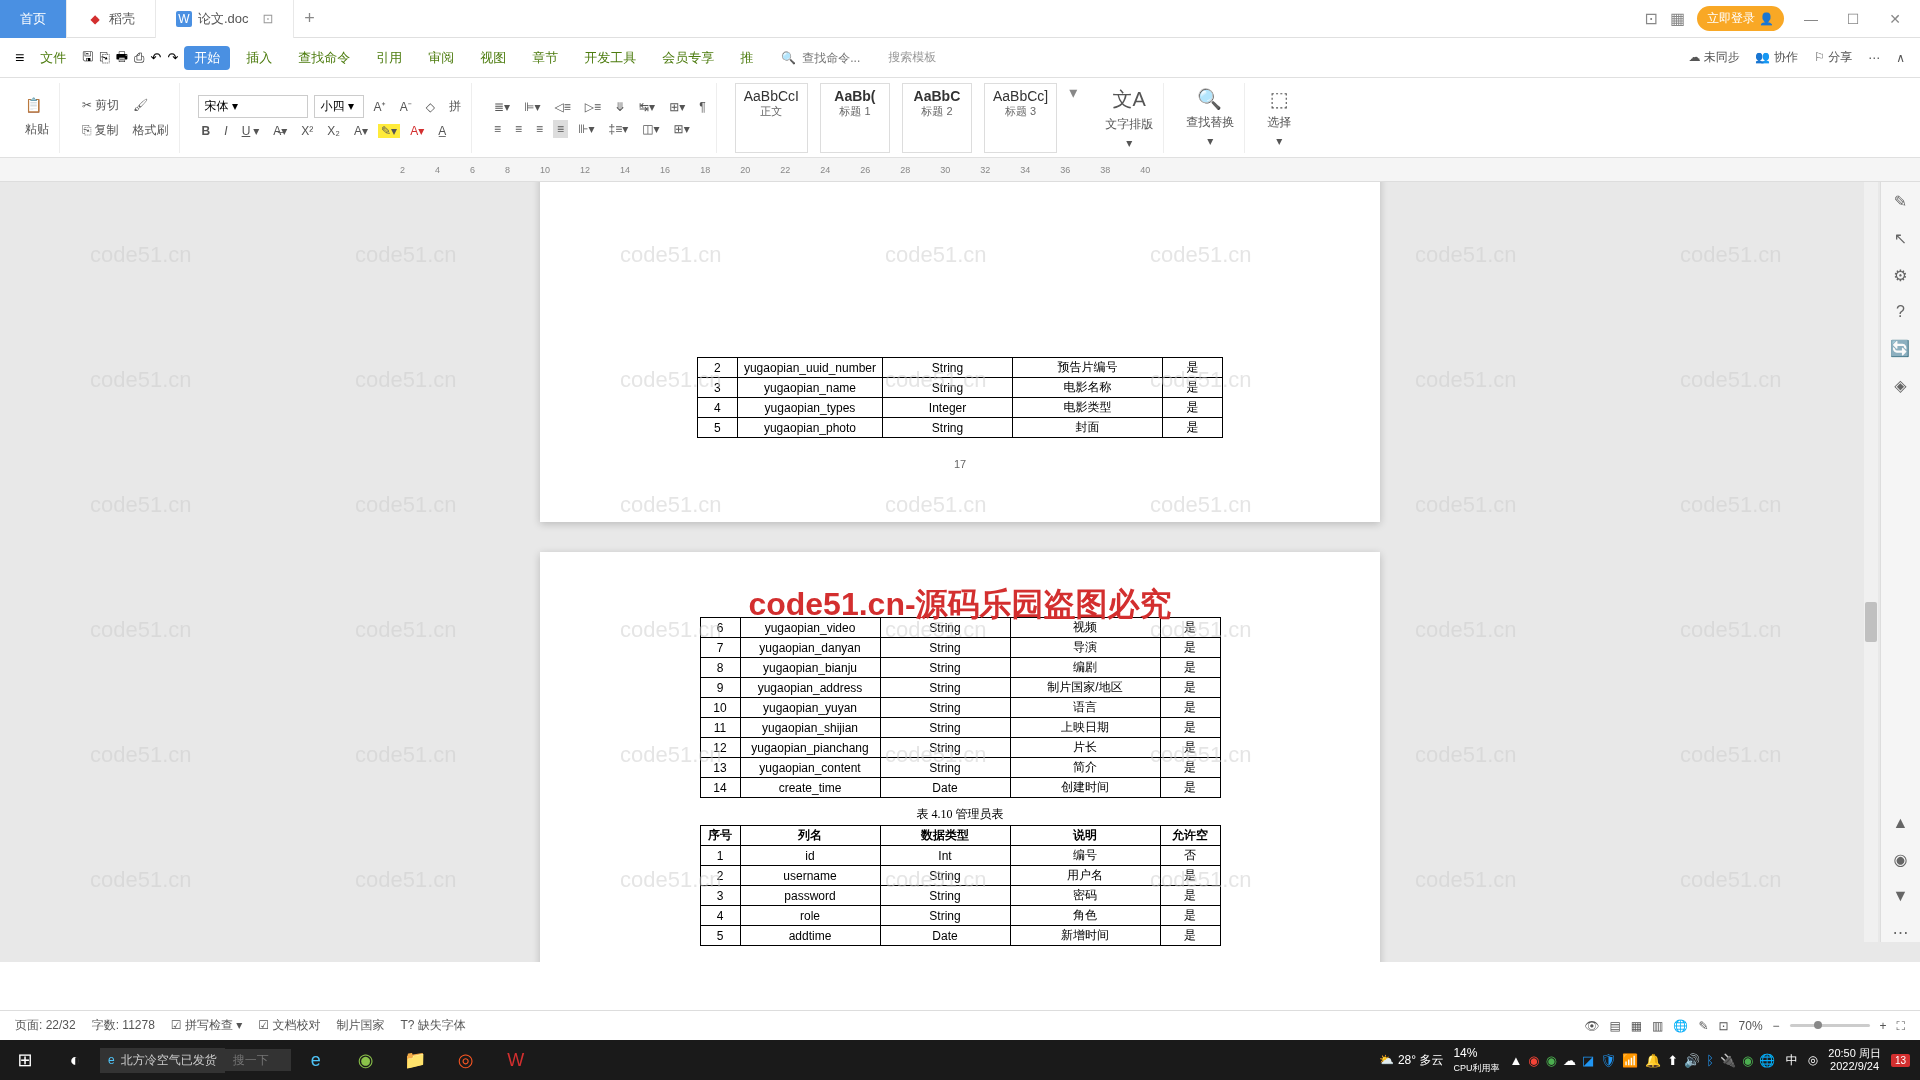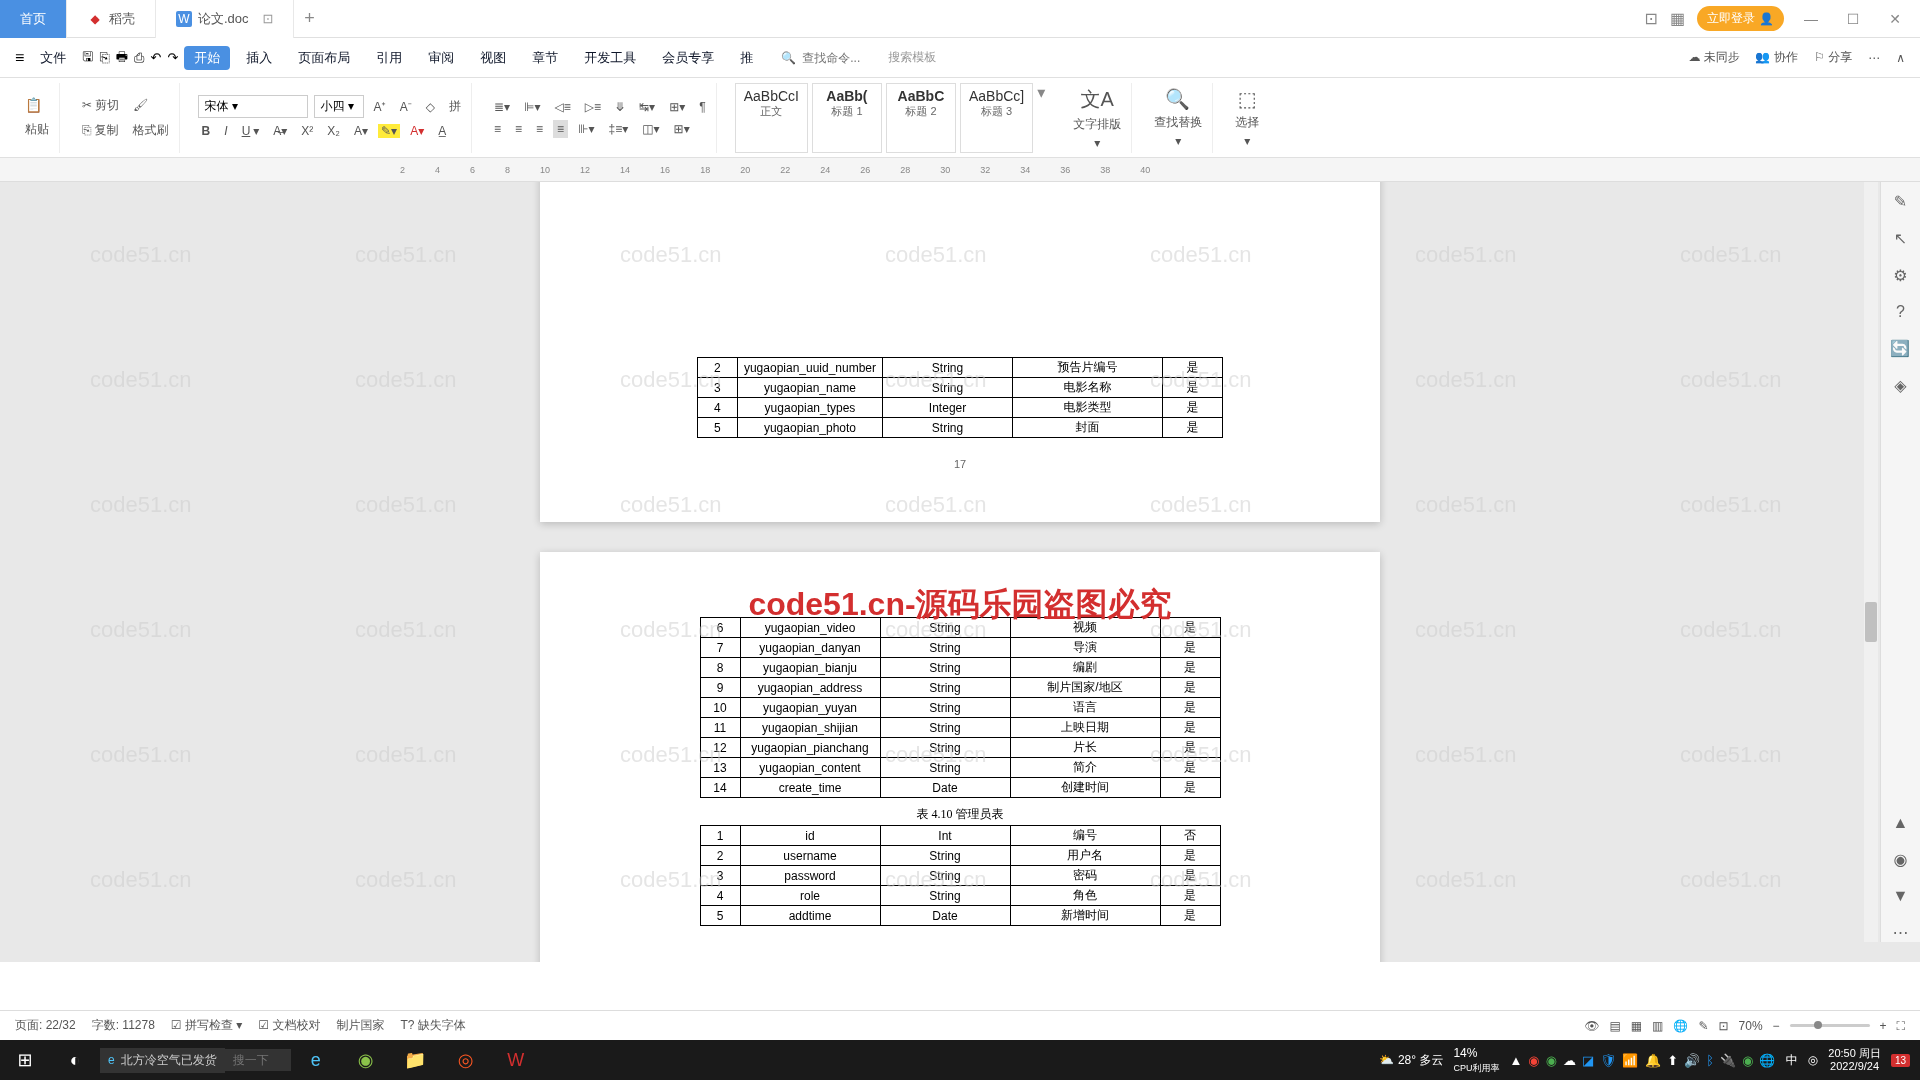--- a/index.html
+++ b/index.html
@@ -8,21 +8,21 @@
 .tab{height:38px;padding:0 20px;display:flex;align-items:center;gap:6px;font-size:13px;color:#555;cursor:pointer;border-right:1px solid #e8e8e8}
 .tab.home{background:#4a90e2;color:#fff}
 .tab.active{background:#fff}
 .tab .icon{width:16px;height:16px;display:inline-flex;align-items:center;justify-content:center;font-size:12px}
 .tab .close{margin-left:8px;color:#999}
 .newtab{width:30px;text-align:center;font-size:18px;color:#888;cursor:pointer}
 .titlebar-right{margin-left:auto;display:flex;align-items:center;gap:12px;padding-right:10px}
 .login-btn{background:#f9a825;color:#fff;padding:4px 10px;border-radius:14px;font-size:12px;display:flex;align-items:center;gap:4px}
 .win-btn{width:30px;text-align:center;color:#888;font-size:14px}
 .menubar{height:40px;display:flex;align-items:center;padding:0 15px;gap:6px;border-bottom:1px solid #e0e0e0;font-size:13px}
-.menubar .mi{padding:3px 10px;color:#0f172a;cursor:pointer}
+.menubar .mi{padding:3px 10px;color:#4d7c0f;cursor:pointer}
 .menubar .mi.active{background:#4a90e2;color:#fff;border-radius:4px}
 .menubar .search{margin-left:12px;display:flex;align-items:center;gap:6px;color:#999;font-size:12px}
 .menubar .search input{border:none;outline:none;font-size:12px;width:80px}
 .menubar-right{margin-left:auto;display:flex;align-items:center;gap:16px;font-size:12px;color:#555}
 .ribbon{height:80px;display:flex;align-items:center;padding:0 15px;gap:12px;border-bottom:1px solid #e0e0e0}
 .rgroup{display:flex;flex-direction:column;gap:4px;padding:0 6px;border-right:1px solid #eee;height:70px;justify-content:center}
 .rgroup.noborder{border-right:none}
 .rrow{display:flex;align-items:center;gap:6px}
 .rbtn{font-size:12px;color:#555;display:flex;align-items:center;gap:3px;cursor:pointer;padding:2px 4px}
 .rbtn .ic{font-size:14px}
@@ -91,21 +91,21 @@
  <span style="font-size:16px">≡</span>
  <span class="mi">文件</span>
  <span>🖫</span>
  <span>⎘</span>
  <span>🖶</span>
  <span>⎙</span>
  <span>↶</span>
  <span>↷</span>
  <span class="mi active">开始</span>
  <span class="mi">插入</span>
- <span class="mi">页面布局</span>
+ <span class="mi">查找命令</span>
  <span class="mi">引用</span>
  <span class="mi">审阅</span>
  <span class="mi">视图</span>
  <span class="mi">章节</span>
  <span class="mi">开发工具</span>
  <span class="mi">会员专享</span>
  <span class="mi">推</span>
  <div class="search">🔍<input placeholder="查找命令..." style=""><span>搜索模板</span></div>
  <div class="menubar-right">
   <span>☁ <span>未同步</span></span>
@@ -174,21 +174,21 @@
    <span class="rbtn">≡</span>
    <span class="rbtn">≡</span>
    <span class="rbtn">≡</span>
    <span class="rbtn" style="background:#ddd">≡</span>
    <span class="rbtn">⊪▾</span>
    <span class="rbtn">‡≡▾</span>
    <span class="rbtn">◫▾</span>
    <span class="rbtn">⊞▾</span>
   </div>
  </div>
- <div class="rgroup noborder" style="flex-direction:row;gap:4px">
+ <div class="rgroup noborder" style="flex-direction:row;gap:12px">
   <div class="style-preview">
         <div class="sample">AaBbCcI</div>
         <div class="name">正文</div>
       </div>
   <div class="style-preview">
         <div class="sample" style="font-weight:bold">AaBb(</div>
         <div class="name">标题 1</div>
       </div>
   <div class="style-preview">
         <div class="sample" style="font-weight:bold">AaBbC</div>
@@ -339,20 +339,27 @@
             <td class="c2">create_time</td>
             <td class="c3">Date</td>
             <td class="c4">创建时间</td>
             <td class="c5">是</td>
           </tr>
         </tbody>
       </table>
   <div class="table-caption">表 4.10 管理员表</div>
   <table class="doc-table" id="t3">
         <tbody>
+          <tr>
+            <th class="c1">序号</th>
+            <th class="c2">列名</th>
+            <th class="c3">数据类型</th>
+            <th class="c4">说明</th>
+            <th class="c5">允许空</th>
+          </tr>
           <tr>
             <td class="c1">1</td>
             <td class="c2">id</td>
             <td class="c3">Int</td>
             <td class="c4">编号</td>
             <td class="c5">否</td>
           </tr>
           <tr>
             <td class="c1">2</td>
             <td class="c2">username</td>

